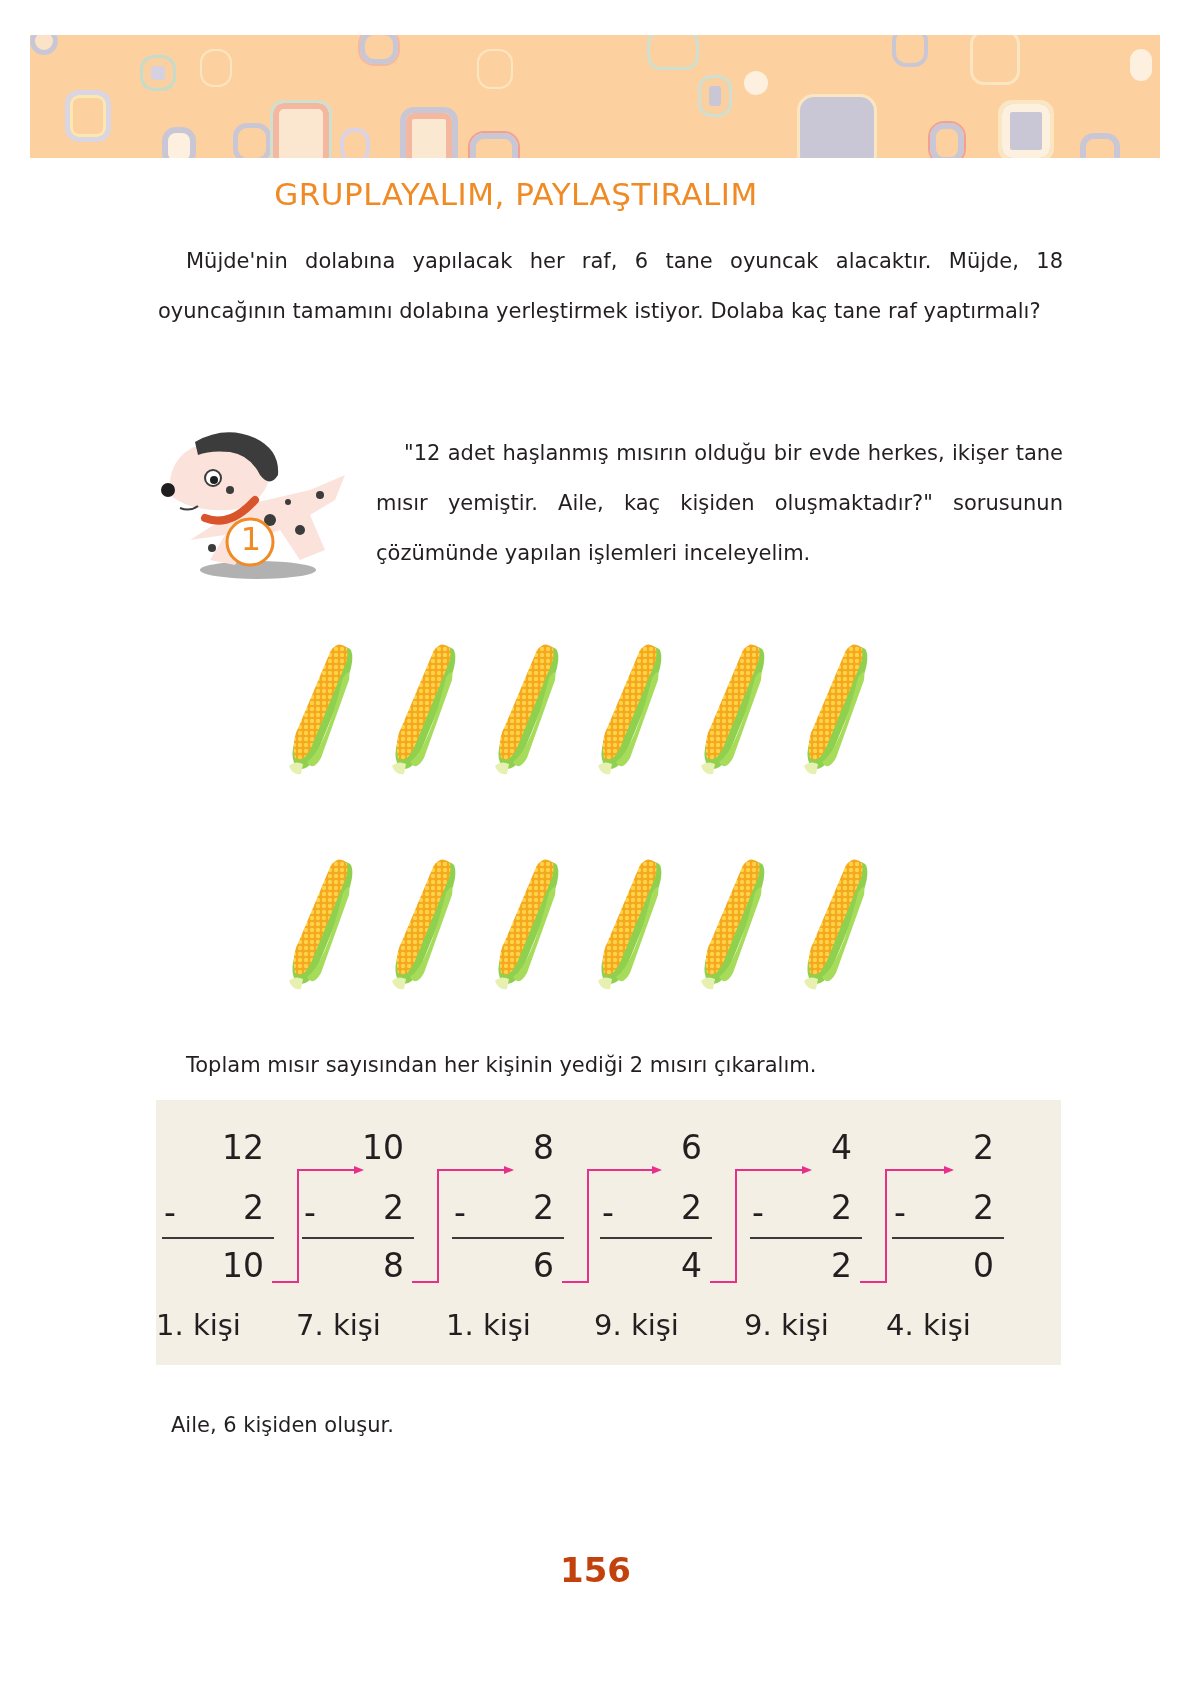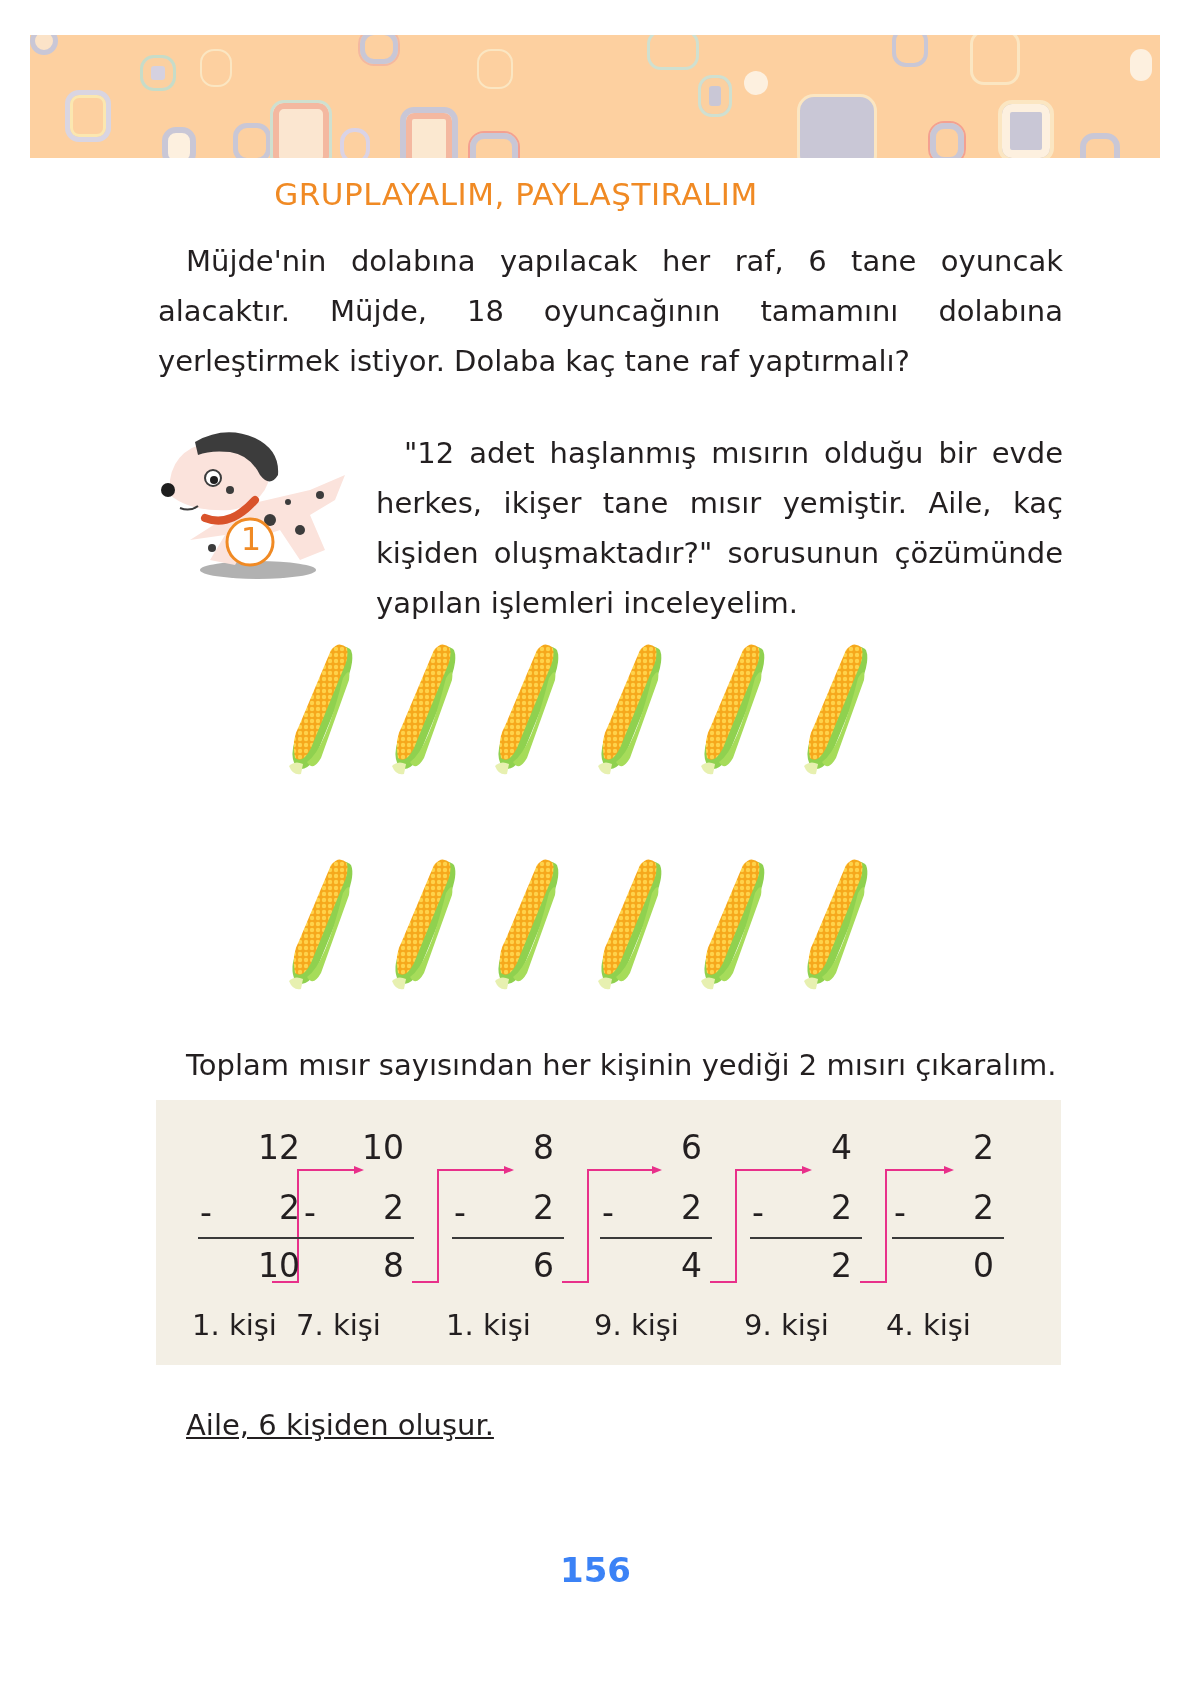--- a/index.html
+++ b/index.html
@@ -6,47 +6,47 @@
   body { width: 1191px; height: 1684px; position: relative; overflow: hidden;
          font-family: "DejaVu Sans", sans-serif; color: #231f20; }
 
   .banner { position: absolute; left: 30px; top: 35px; width: 1130px; height: 123px;
             background: #fdd0a0; overflow: hidden; }
   .banner .sq { position: absolute; border-radius: 14px; box-sizing: border-box; }
 
   .title { position: absolute; left: 0; width: 1032px; top: 176px; text-align: center;
            font-size: 31px; color: #f08a24; letter-spacing: 0.5px; }
 
-  .para { position: absolute; font-size: 29px; line-height: 50px; text-align: justify;
+  .para { position: absolute; font-size: 21px; line-height: 50px; text-align: justify;
           text-align-last: left; }
   .p1 { left: 158px; top: 236px; width: 905px; text-indent: 28px; }
   .p2 { left: 376px; top: 428px; width: 687px; text-indent: 28px; }
   .p3 { left: 186px; top: 1040px; width: 880px; }
-  .p4 { left: 186px; top: 1400px; width: 600px; text-decoration: underline; }
+  .p4 { left: 171px; top: 1400px; width: 600px; }
 
   .dog { position: absolute; left: 150px; top: 420px; width: 205px; height: 165px; }
 
   .corn-row { position: absolute; left: 285px; width: 660px; height: 140px; }
   .corn { position: absolute; width: 70px; height: 140px; }
 
   .panel { position: absolute; left: 156px; top: 1100px; width: 905px; height: 265px;
            background: #f3efe5; }
   .col { position: absolute; top: 0; width: 120px; height: 265px; }
   .num { position: absolute; right: 12px; font-size: 33px; text-align: right; }
   .n-top { top: 28px; }
   .n-sub { top: 88px; }
   .n-res { top: 146px; }
   .minus { position: absolute; left: 8px; top: 93px; font-size: 33px; }
   .rule { position: absolute; left: 6px; right: 2px; top: 137px; height: 2px; background: #3a3a3a; }
   .label { position: absolute; top: 208px; left: 0; width: 120px; font-size: 29px; }
 
   .arrows { position: absolute; left: 0; top: 0; width: 905px; height: 265px; }
 
   .page-num { position: absolute; left: 0; width: 1191px; top: 1550px; text-align: center;
-              font-size: 34px; font-weight: bold; color: #3b82f6; }
+              font-size: 34px; font-weight: bold; color: #c2410c; }
 </style>
 </head>
 <body>
 
 <div class="banner">
   <div class="sq" style="left:0px;top:-8px;width:28px;height:28px;border:5px solid #c9c7d6;background:#fbe3c8;"></div>
   <div class="sq" style="left:35px;top:55px;width:46px;height:52px;border:5px solid #d9d5e2;box-shadow:inset 0 0 0 3px #fbe7b0;"></div>
   <div class="sq" style="left:110px;top:20px;width:36px;height:36px;border:3px solid #c6dcc8;background:#d5d1e0;box-shadow:inset 0 0 0 8px #fbd0a0;"></div>
   <div class="sq" style="left:170px;top:14px;width:32px;height:38px;border:2px solid #fbe6c2;"></div>
   <div class="sq" style="left:132px;top:92px;width:34px;height:40px;border:6px solid #c9c7d6;background:#fdf0df;"></div>
@@ -265,21 +265,21 @@
       </g>
       <g>
         <polyline points="554,182 580,182 580,70 648,70" fill="none" stroke="#e8308a" stroke-width="2"></polyline>
         <polygon points="656,70 646,66 646,74" fill="#e8308a"></polygon>
       </g>
       <g>
         <polyline points="704,182 730,182 730,70 790,70" fill="none" stroke="#e8308a" stroke-width="2"></polyline>
         <polygon points="798,70 788,66 788,74" fill="#e8308a"></polygon>
       </g>
     </svg>
-<div class="col" style="left: 0px; margin-left: 36px;">
+<div class="col" style="left: 0px;">
       <span class="num n-top">12</span>
       <span class="minus">-</span>
       <span class="num n-sub">2</span>
       <div class="rule"></div>
       <span class="num n-res">10</span>
       <span class="label">1. kişi</span>
     </div>
     <div class="col" style="left: 140px;">
       <span class="num n-top">10</span>
       <span class="minus">-</span>

